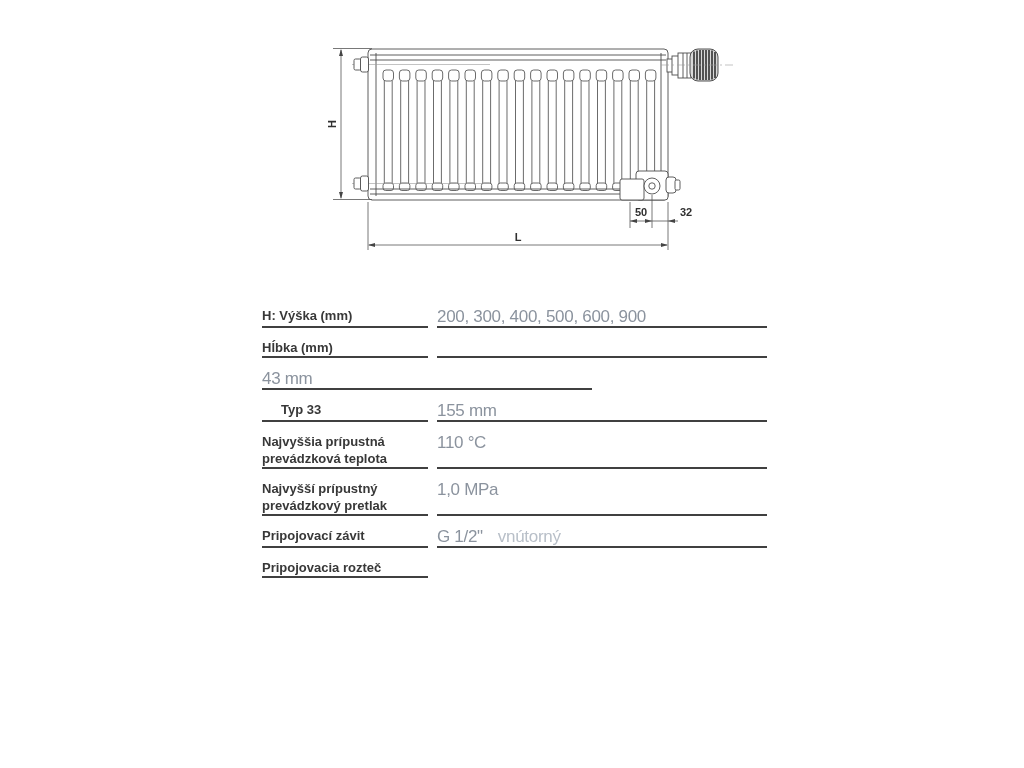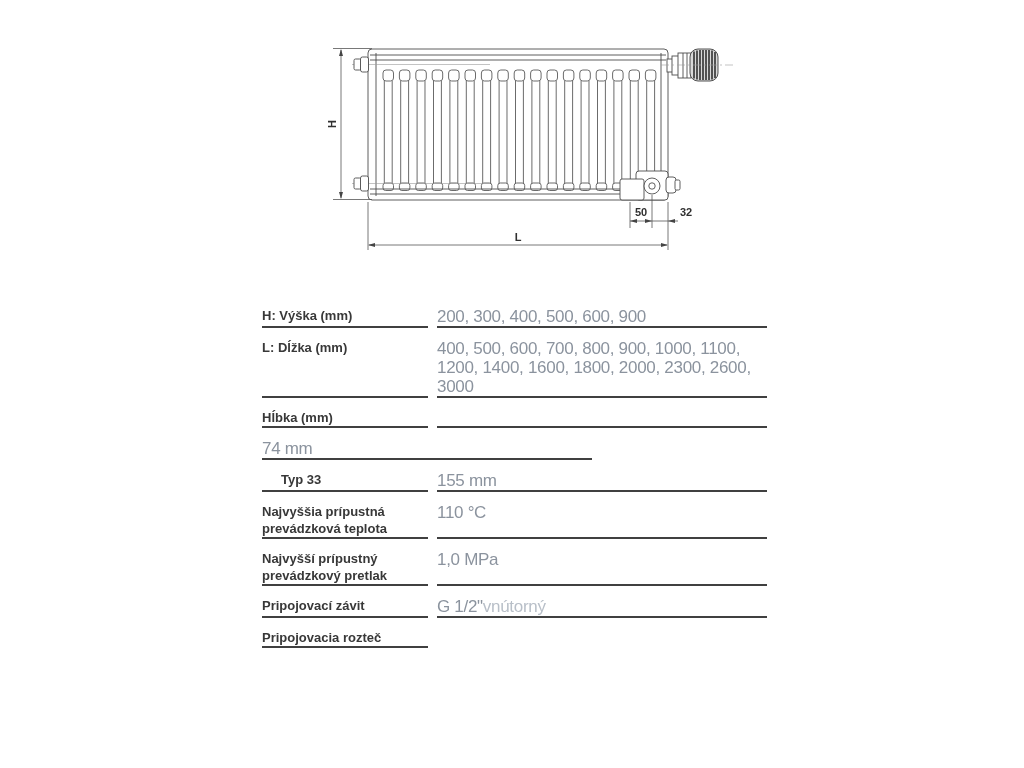--- a/index.html
+++ b/index.html
@@ -11,21 +11,21 @@
   .drawing-wrap { position:absolute; left:325px; top:42px; width:412px; height:214px; }
   .drawing-wrap svg { display:block; width:100%; height:100%; }
 
   
   .spec { position:absolute; left:262px; top:296px; width:505px; }
   .spec-row { display:flex; gap:9px; align-items:stretch; }
   .cell { border-bottom:2px solid #404040; padding:11px 0 0; }
   .cell-label { width:166px; font-size:13px; font-weight:bold; color:#383838; line-height:17px; }
   .cell-value { width:330px; font-size:17px; letter-spacing:-0.3px; color:#8b939e; line-height:19px; }
   .spec-row.indent .cell-label { padding-left:19px; }
-  .value-note { color:#b8bfc8; margin-left:0; }
+  .value-note { color:#b8bfc8; margin-left:15px; }
 
   
   .ln  { stroke:#4d4d4d; stroke-width:0.9; fill:none; }
   .fill-white { fill:#ffffff; }
   .dim { stroke:#555555; stroke-width:0.8; fill:none; }
   .dim-arrow { fill:#444444; stroke:none; }
   .dim-text { font-family:"Liberation Sans",sans-serif; font-size:11px; font-weight:600; fill:#303030; }
   .leader { stroke:#9a9a9a; stroke-width:0.6; fill:none; }
 </style>
 </head>
@@ -146,33 +146,29 @@
   </svg>
 </div>
 
 <div class="spec">
 
   <div class="spec-row">
     <div class="cell cell-label">H: Výška (mm)</div>
     <div class="cell cell-value">200, 300, 400, 500, 600, 900</div>
   </div>
 
-  <div class="spec-row">
-    <div class="cell cell-label">L: Dĺžka (mm)</div>
-    <div class="cell cell-value">400, 500, 600, 700, 800, 900, 1000, 1100, 1200, 1400, 1600, 1800, 2000, 2300, 2600, 3000</div>
-  </div>
 
   <div class="spec-row">
     <div class="cell cell-label">Hĺbka (mm)</div>
     <div class="cell cell-value"></div>
   </div>
 
 
   <div class="spec-row indent">
-    <div class="cell cell-value">74 mm</div>
+    <div class="cell cell-value">43 mm</div>
   </div>
 
   <div class="spec-row indent">
     <div class="cell cell-label">Typ 33</div>
     <div class="cell cell-value">155 mm</div>
   </div>
 
   <div class="spec-row">
     <div class="cell cell-label">Najvyššia prípustná prevádzková teplota</div>
     <div class="cell cell-value">110 °C</div>

